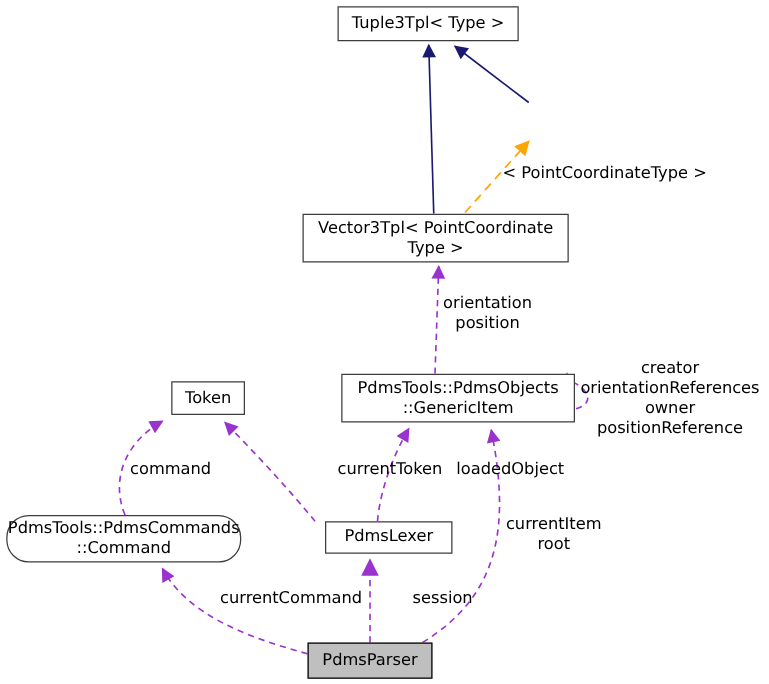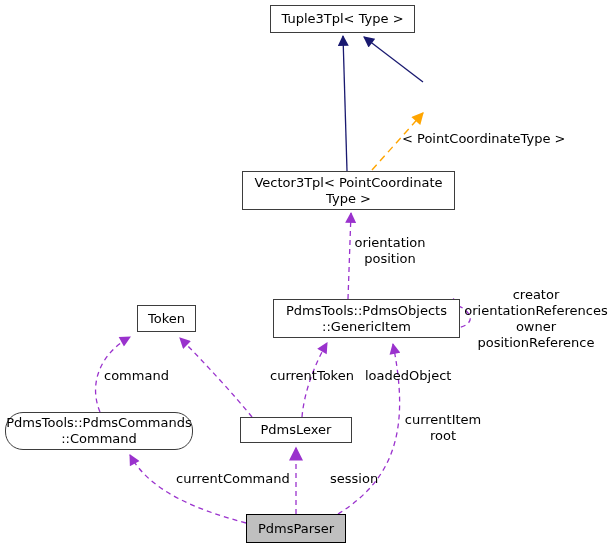--- a/index.html
+++ b/index.html
@@ -26,21 +26,21 @@
   .node.highlight{background:var(--c-highlight-fill,#bfbfbf);border-color:#000;}
   .elabel{position:absolute;font-size:13px;line-height:16px;white-space:pre-line;}
   .center{text-align:center;}
   
   #n-tuple3tpl       {left:270px;top:5px;  width:145px;height:28px;}
   #n-vector3tpl-type {left:365px;top:82px; width:152px;height:28px;}
   #n-vector3tpl-pct  {left:242px;top:171px;width:213px;height:39px;}
   #n-token           {left:137px;top:305px;width:59px; height:27px;}
   #n-generic-item    {left:273px;top:299px;width:187px;height:39px;}
   #n-command         {left:5px;  top:412px;width:188px;height:38px;border-radius:18px;}
-  #n-pdms-lexer      {left:240px;top:417px;width:112px; height:26px;}
+  #n-pdms-lexer      {left:260px;top:417px;width:102px; height:26px;}
   #n-pdms-parser     {left:246px;top:514px;width:100px;height:29px;}
   
   #l-template-param  {left:402px;top:131px;white-space:nowrap;}
   #l-orient-pos      {left:350px;top:235px;width:80px;}
   #l-self-refs       {left:460px;top:287px;width:152px;}
   #l-command         {left:104px;top:368px;}
   #l-current-token   {left:224px;top:368px;margin-left:46px;}
   #l-loaded-object   {left:321px;top:368px;margin-left:44px;}
   #l-item-root       {left:402px;top:412px;width:82px;}
   #l-current-command {left:176px;top:471px;}

